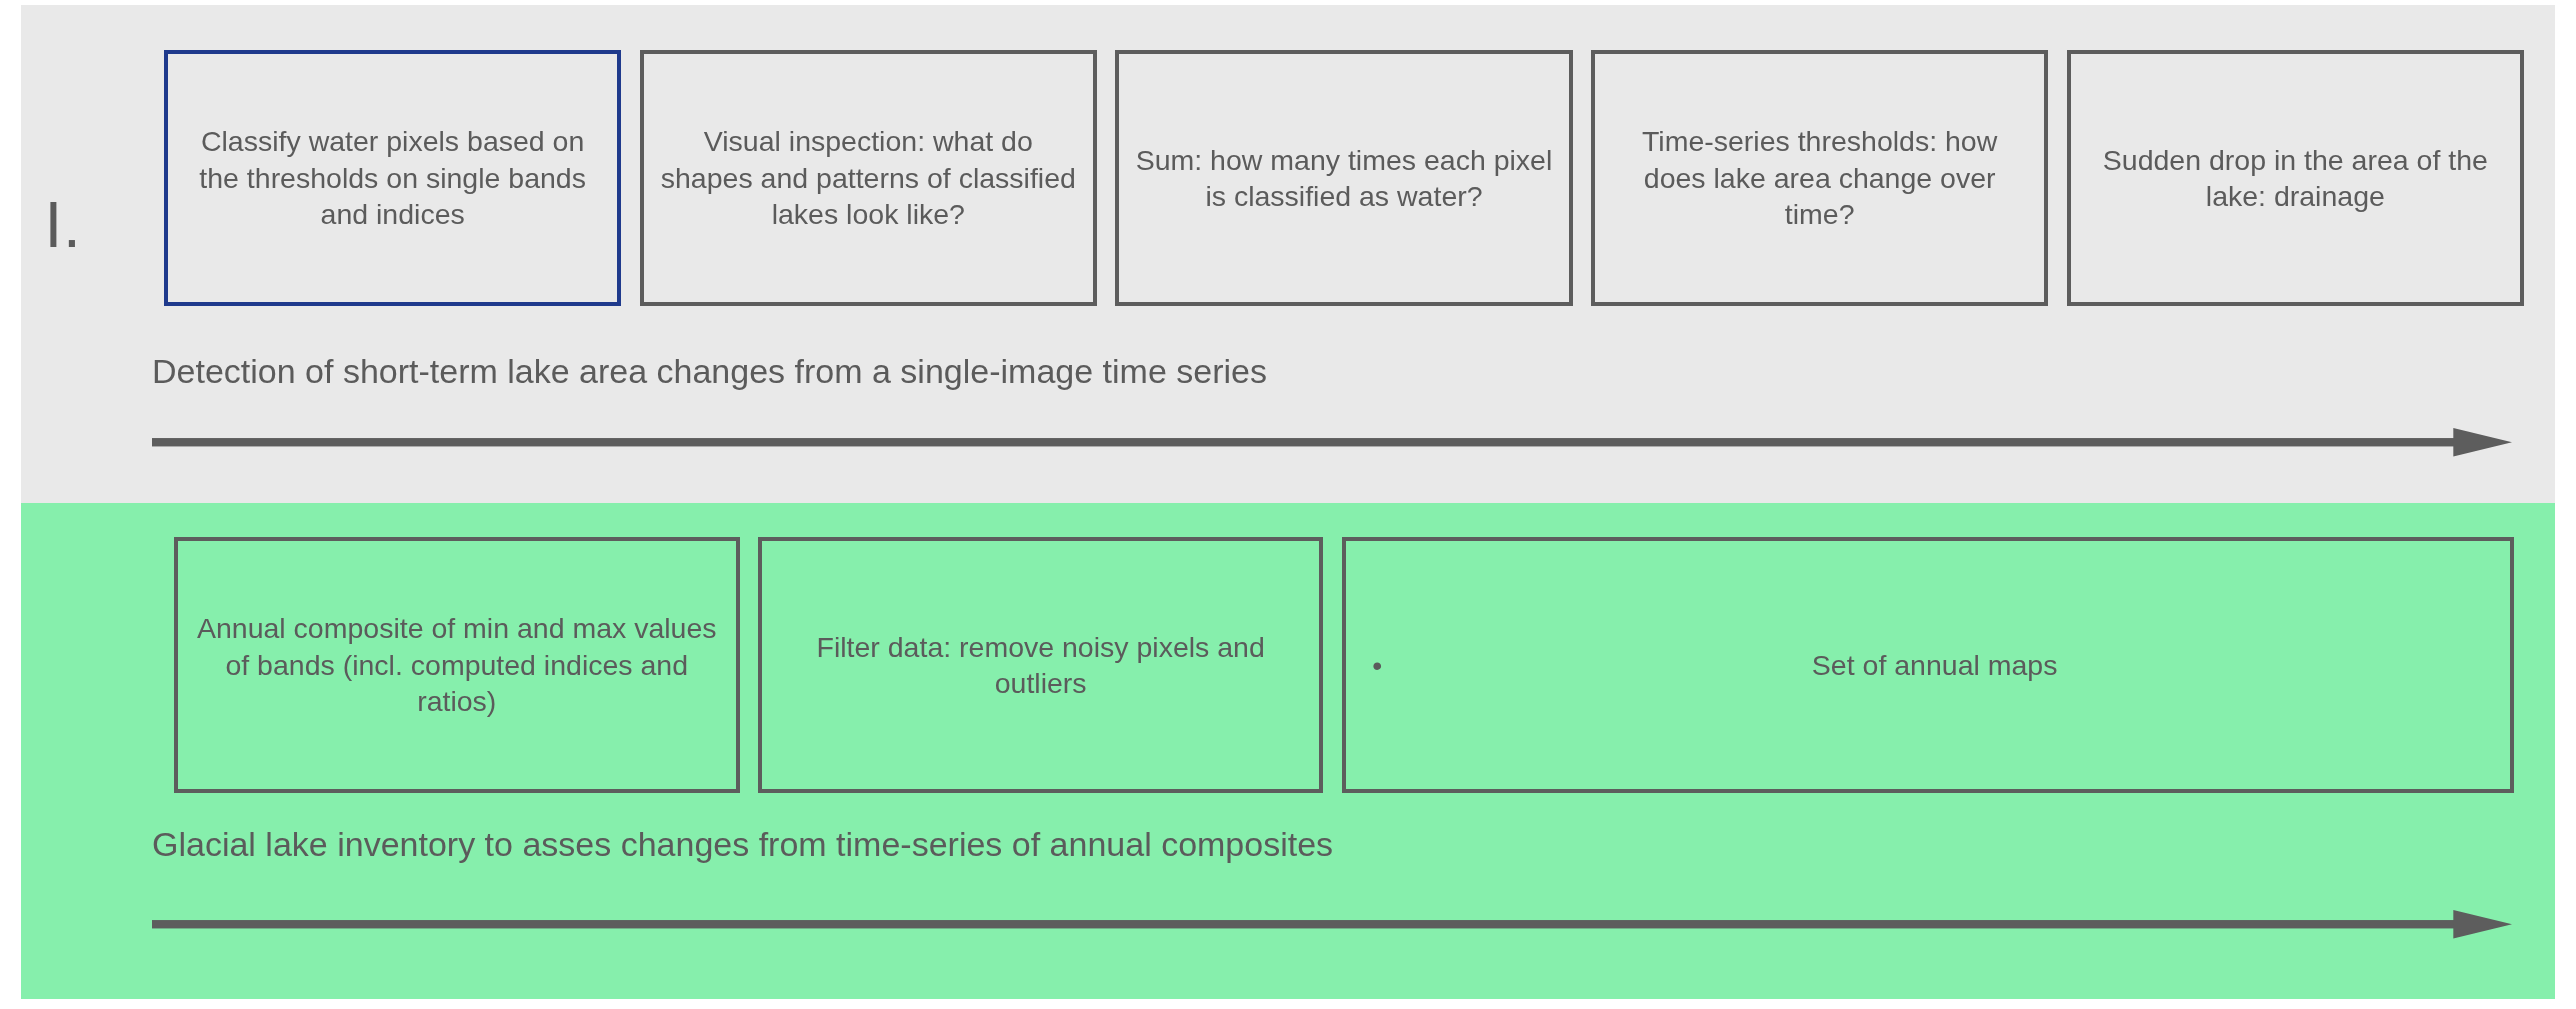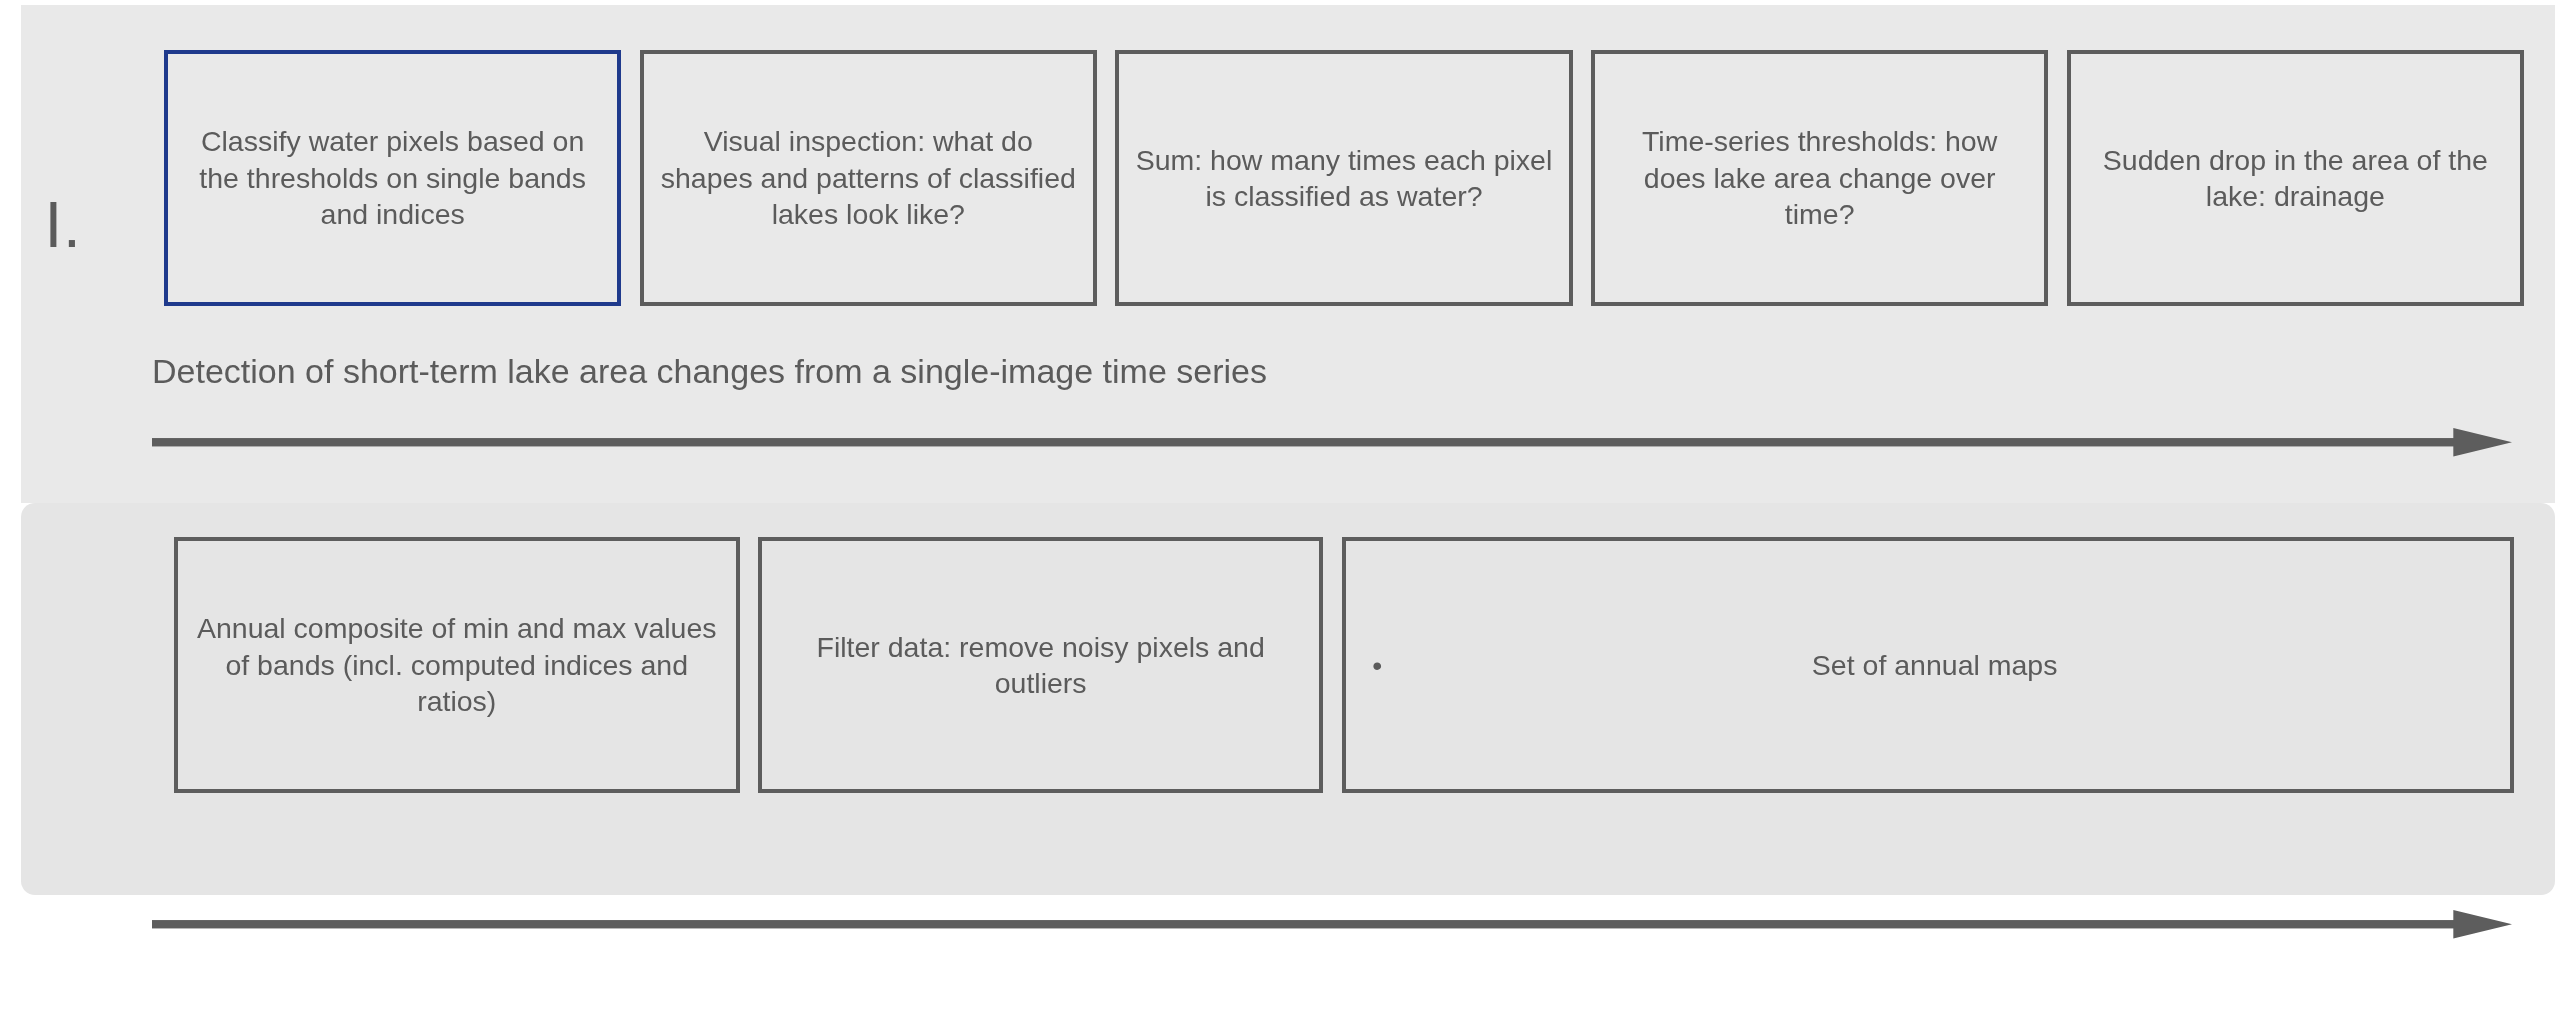--- a/index.html
+++ b/index.html
@@ -29,23 +29,22 @@
     box-sizing: border-box;
     width: 100%;
   }
 
   .section-i {
     height: 498px;
     background: #e9e9e9;
   }
 
   .section-ii {
-    height: 392px;
-    background: #e5e5e5;
-    border-radius: 14px;
+    height: 496px;
+    background: #86efac;
   }
 
   
   .roman-label {
     position: absolute;
     left: 23.5px;
     color: #5b5b5b;
     font-size: 64px;
     font-weight: 400;
     line-height: 1;
@@ -205,20 +204,21 @@
 
 
       <div class="node wide">
         <ul class="bullet-list">
           <li class="bullet-item">Set of annual maps</li>
         </ul>
       </div>
 
     </div>
 
+    <div class="caption caption-ii">Glacial lake inventory to asses changes from time-series of annual composites</div>
 
     <div class="arrow arrow-ii">
       <svg viewBox="0 0 2815 34" preserveAspectRatio="none">
         <rect x="0" y="12" width="2755" height="10" fill="#5d5d5d"></rect>
         <polygon points="2745,0 2815,17 2745,34" fill="#5d5d5d"></polygon>
       </svg>
     </div>
 
   </div>
 

